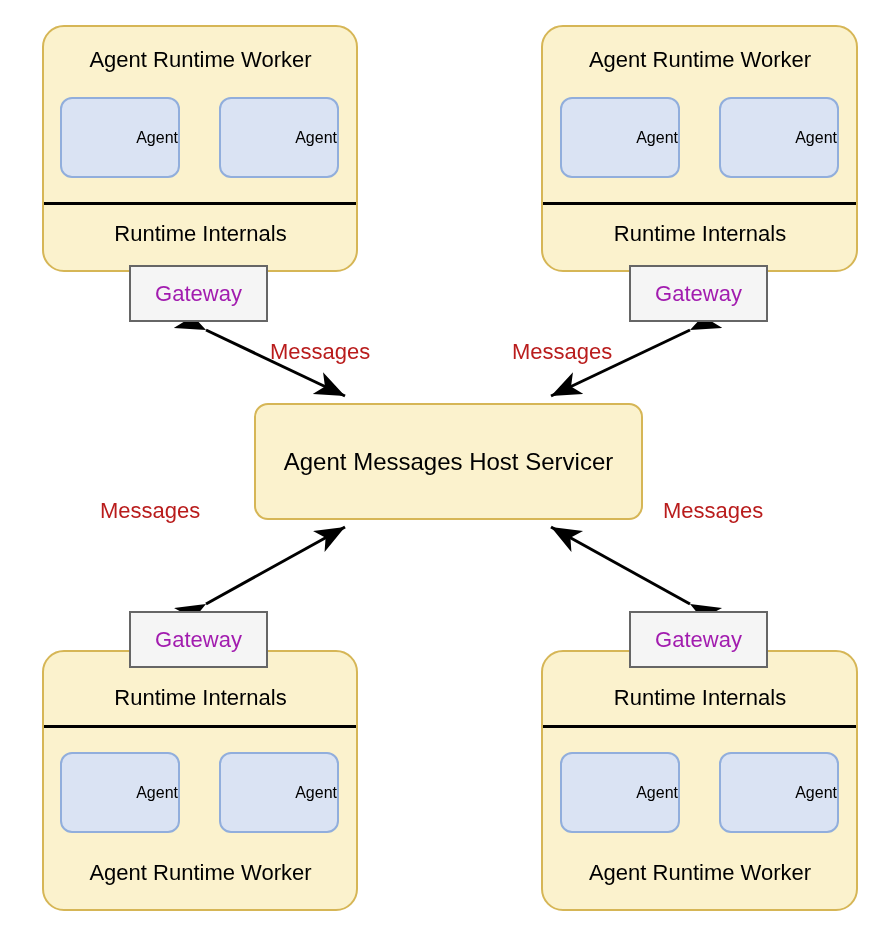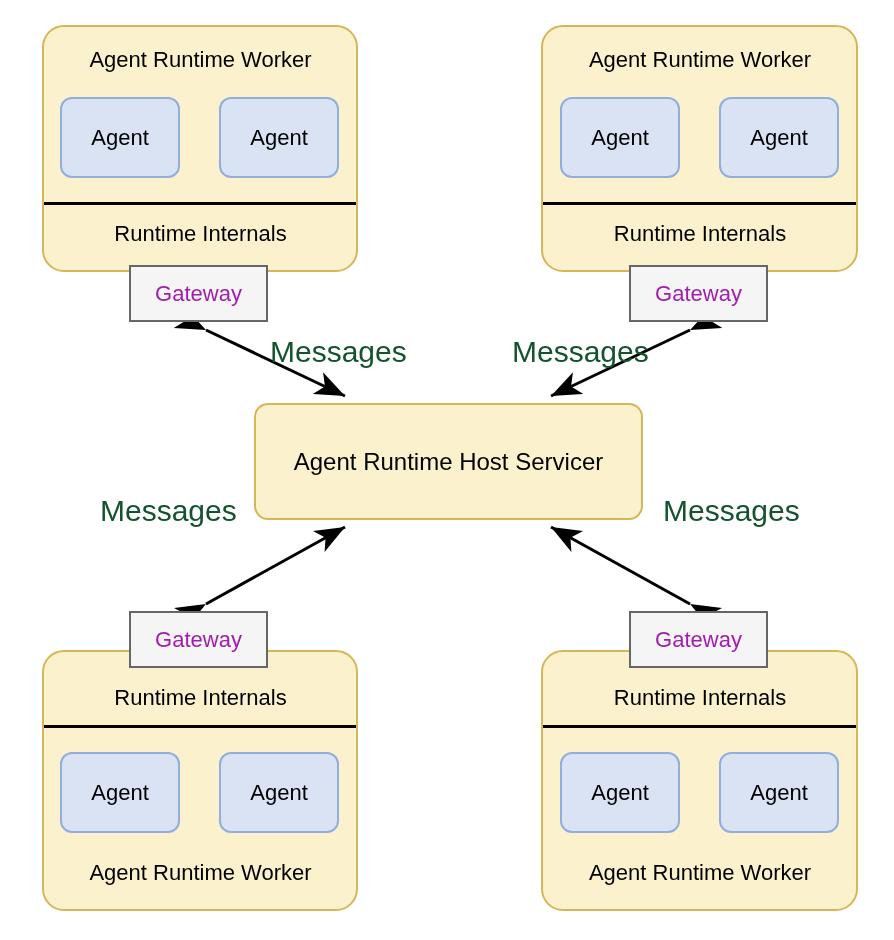--- a/index.html
+++ b/index.html
@@ -54,23 +54,23 @@
 
   
   .agent {
     position: absolute;
     box-sizing: border-box;
     background: #dae3f3;
     border: 2px solid #91aedc;
     border-radius: 12px;
     display: flex;
     align-items: center;
-    justify-content: center;
+    justify-content: flex-end;
     color: #000000;
-    font-size: 22px;
+    font-size: 16px;
     line-height: 26px;
     z-index: 3;
   }
 
   
   .gateway {
     position: absolute;
     box-sizing: border-box;
     background: #f5f5f5;
     border: 2px solid #666666;
@@ -95,22 +95,22 @@
     justify-content: center;
     color: #000000;
     font-size: 24px;
     line-height: 28px;
     z-index: 4;
   }
 
   
   .edge-label {
     position: absolute;
-    color: #14532d;
-    font-size: 30px;
+    color: #b91c1c;
+    font-size: 22px;
     line-height: 26px;
     white-space: nowrap;
     z-index: 7;
   }
 
   
   #arrows {
     position: absolute;
     left: 0;
     top: 0;
@@ -165,21 +165,21 @@
     <span>Agent</span>
   </div>
   <div class="agent" style="left:719px; top:97px; width:120px; height:81px;">
     <span>Agent</span>
   </div>
   <div class="gateway" style="left:629px; top:265px; width:139px; height:57px;">
     <span>Gateway</span>
   </div>
 
   <div class="host" style="left:254px; top:403px; width:389px; height:117px;">
-    <span>Agent Runtime Host Servicer</span>
+    <span>Agent Messages Host Servicer</span>
   </div>
 
   <div class="edge-label" style="left:270px; top:339px;">Messages</div>
   <div class="edge-label" style="left:512px; top:339px;">Messages</div>
   <div class="edge-label" style="left:100px; top:498px;">Messages</div>
   <div class="edge-label" style="left:663px; top:498px;">Messages</div>
 
   <div class="worker" style="left:42px; top:650px; width:316px; height:261px;">
     <div class="worker-label" style="top:33px;">Runtime Internals</div>
     <div class="worker-divider" style="top:73px;"></div>

